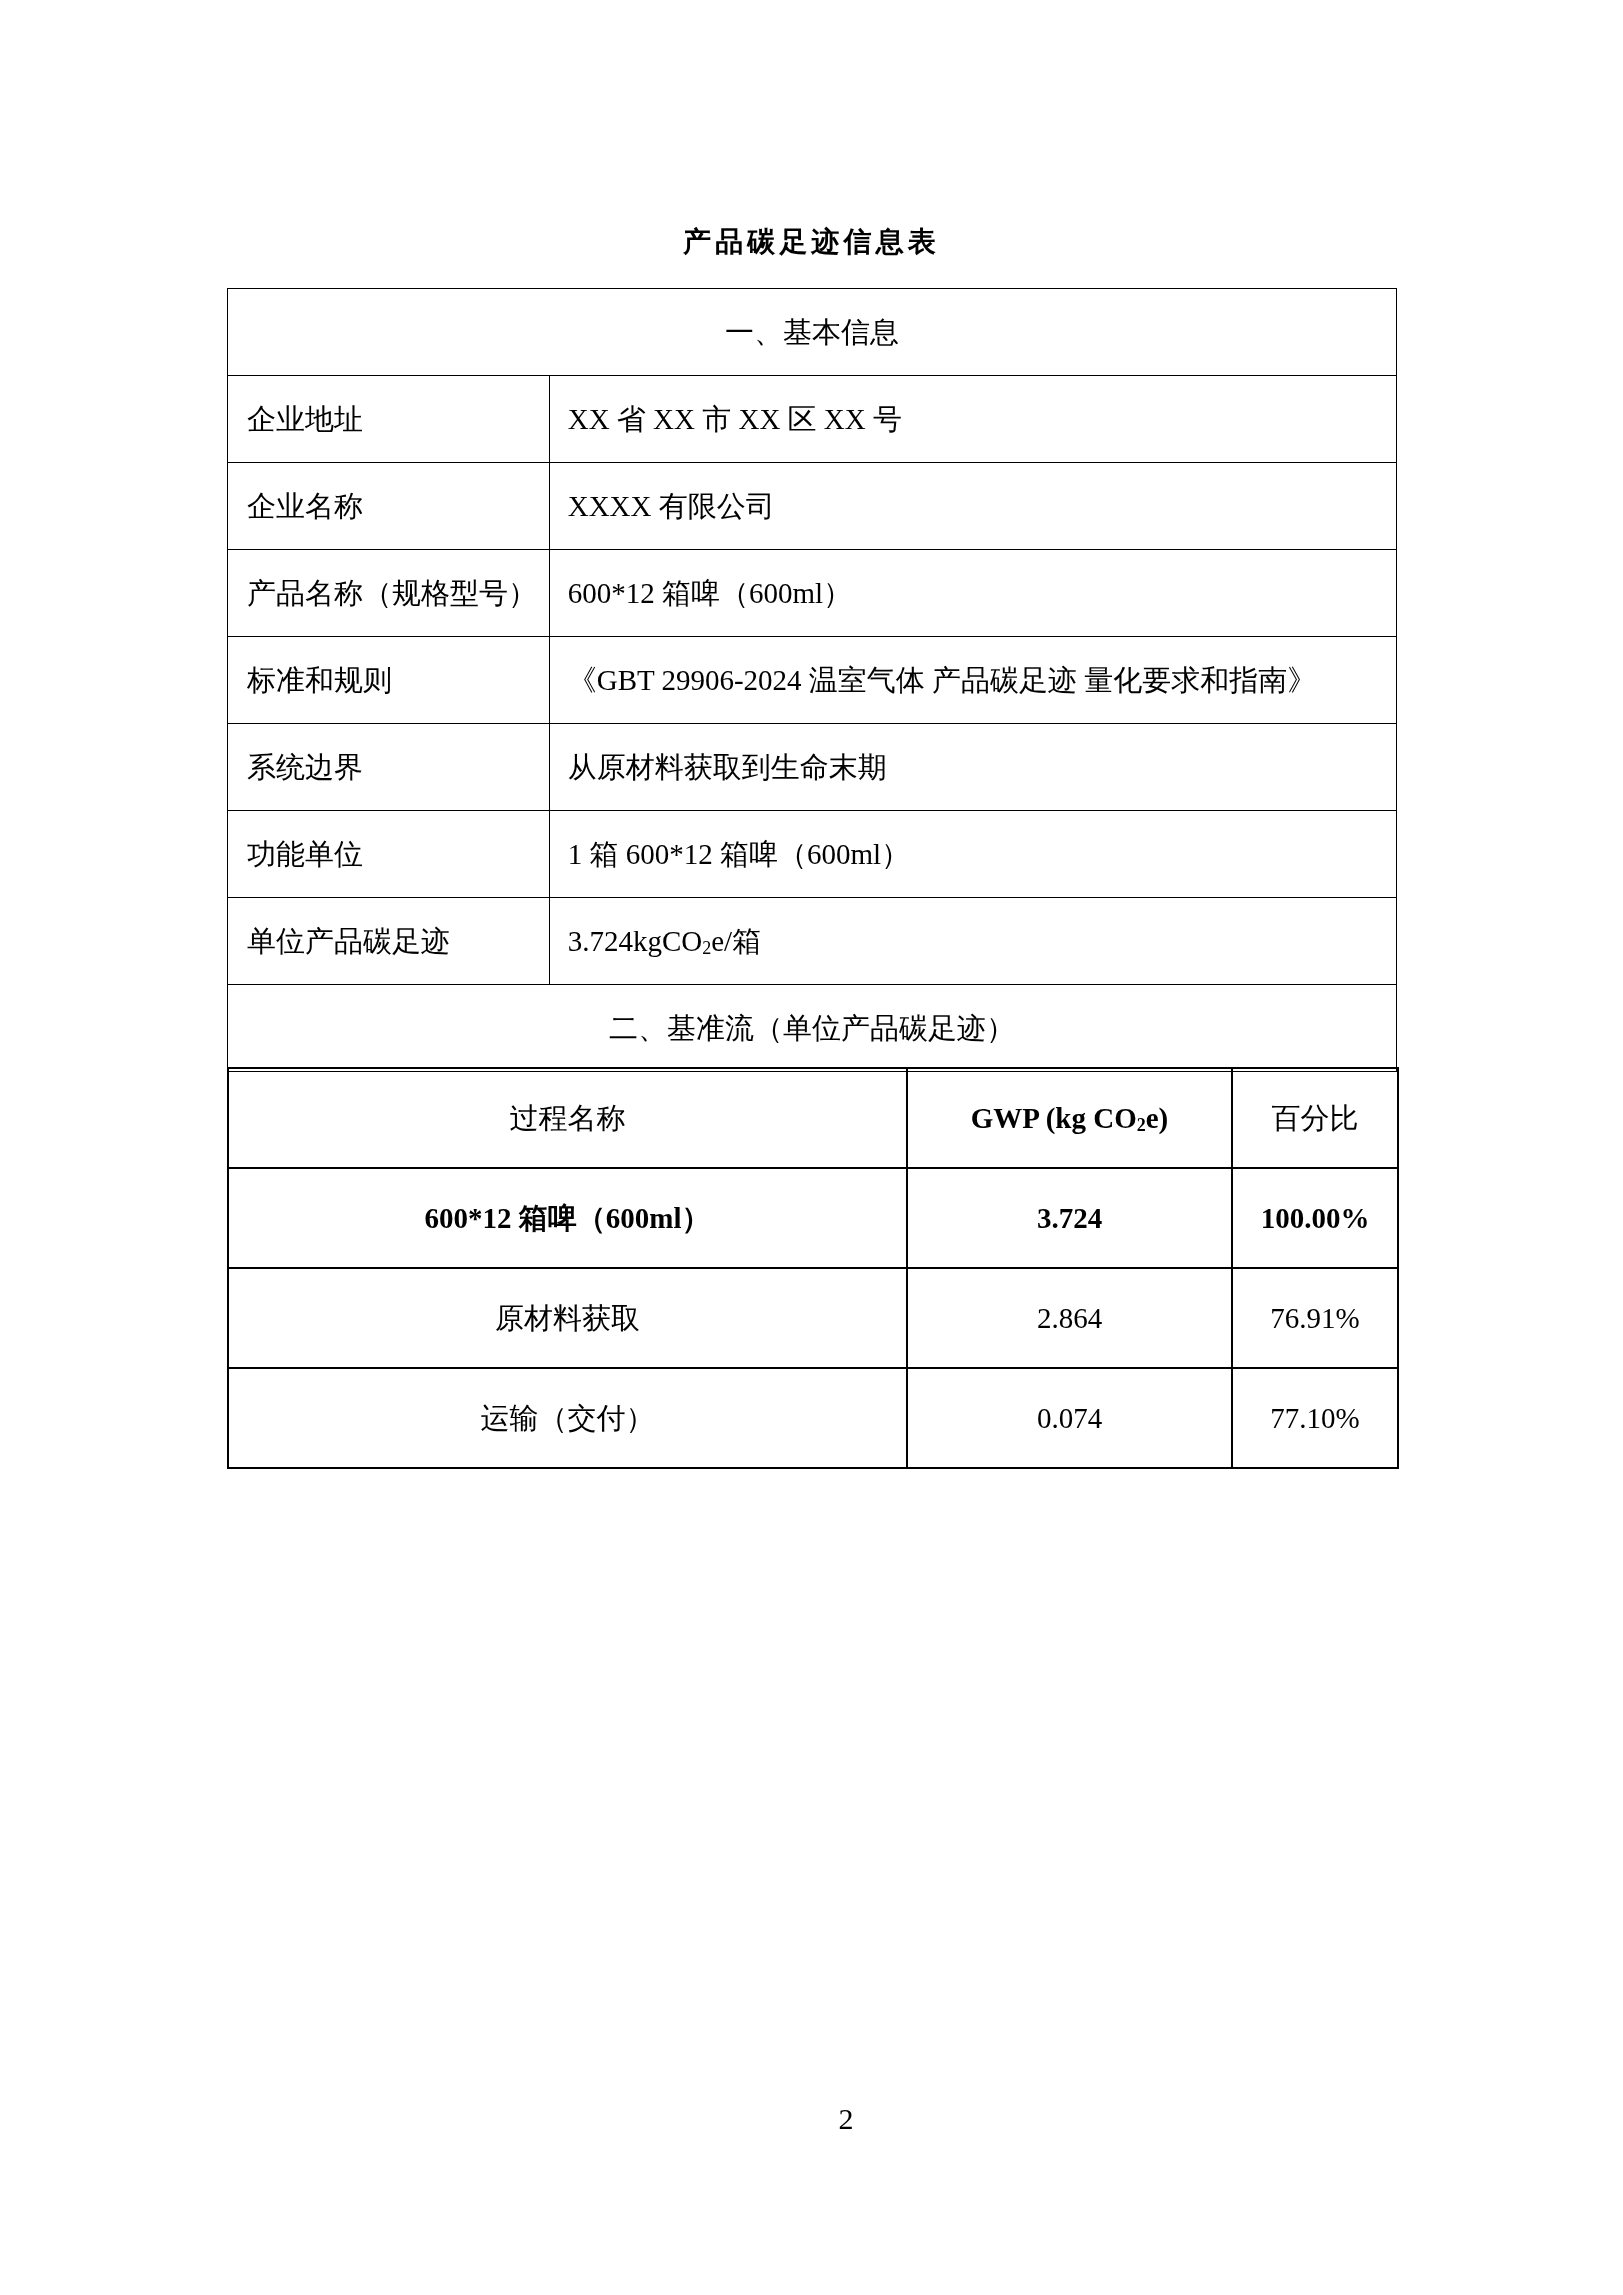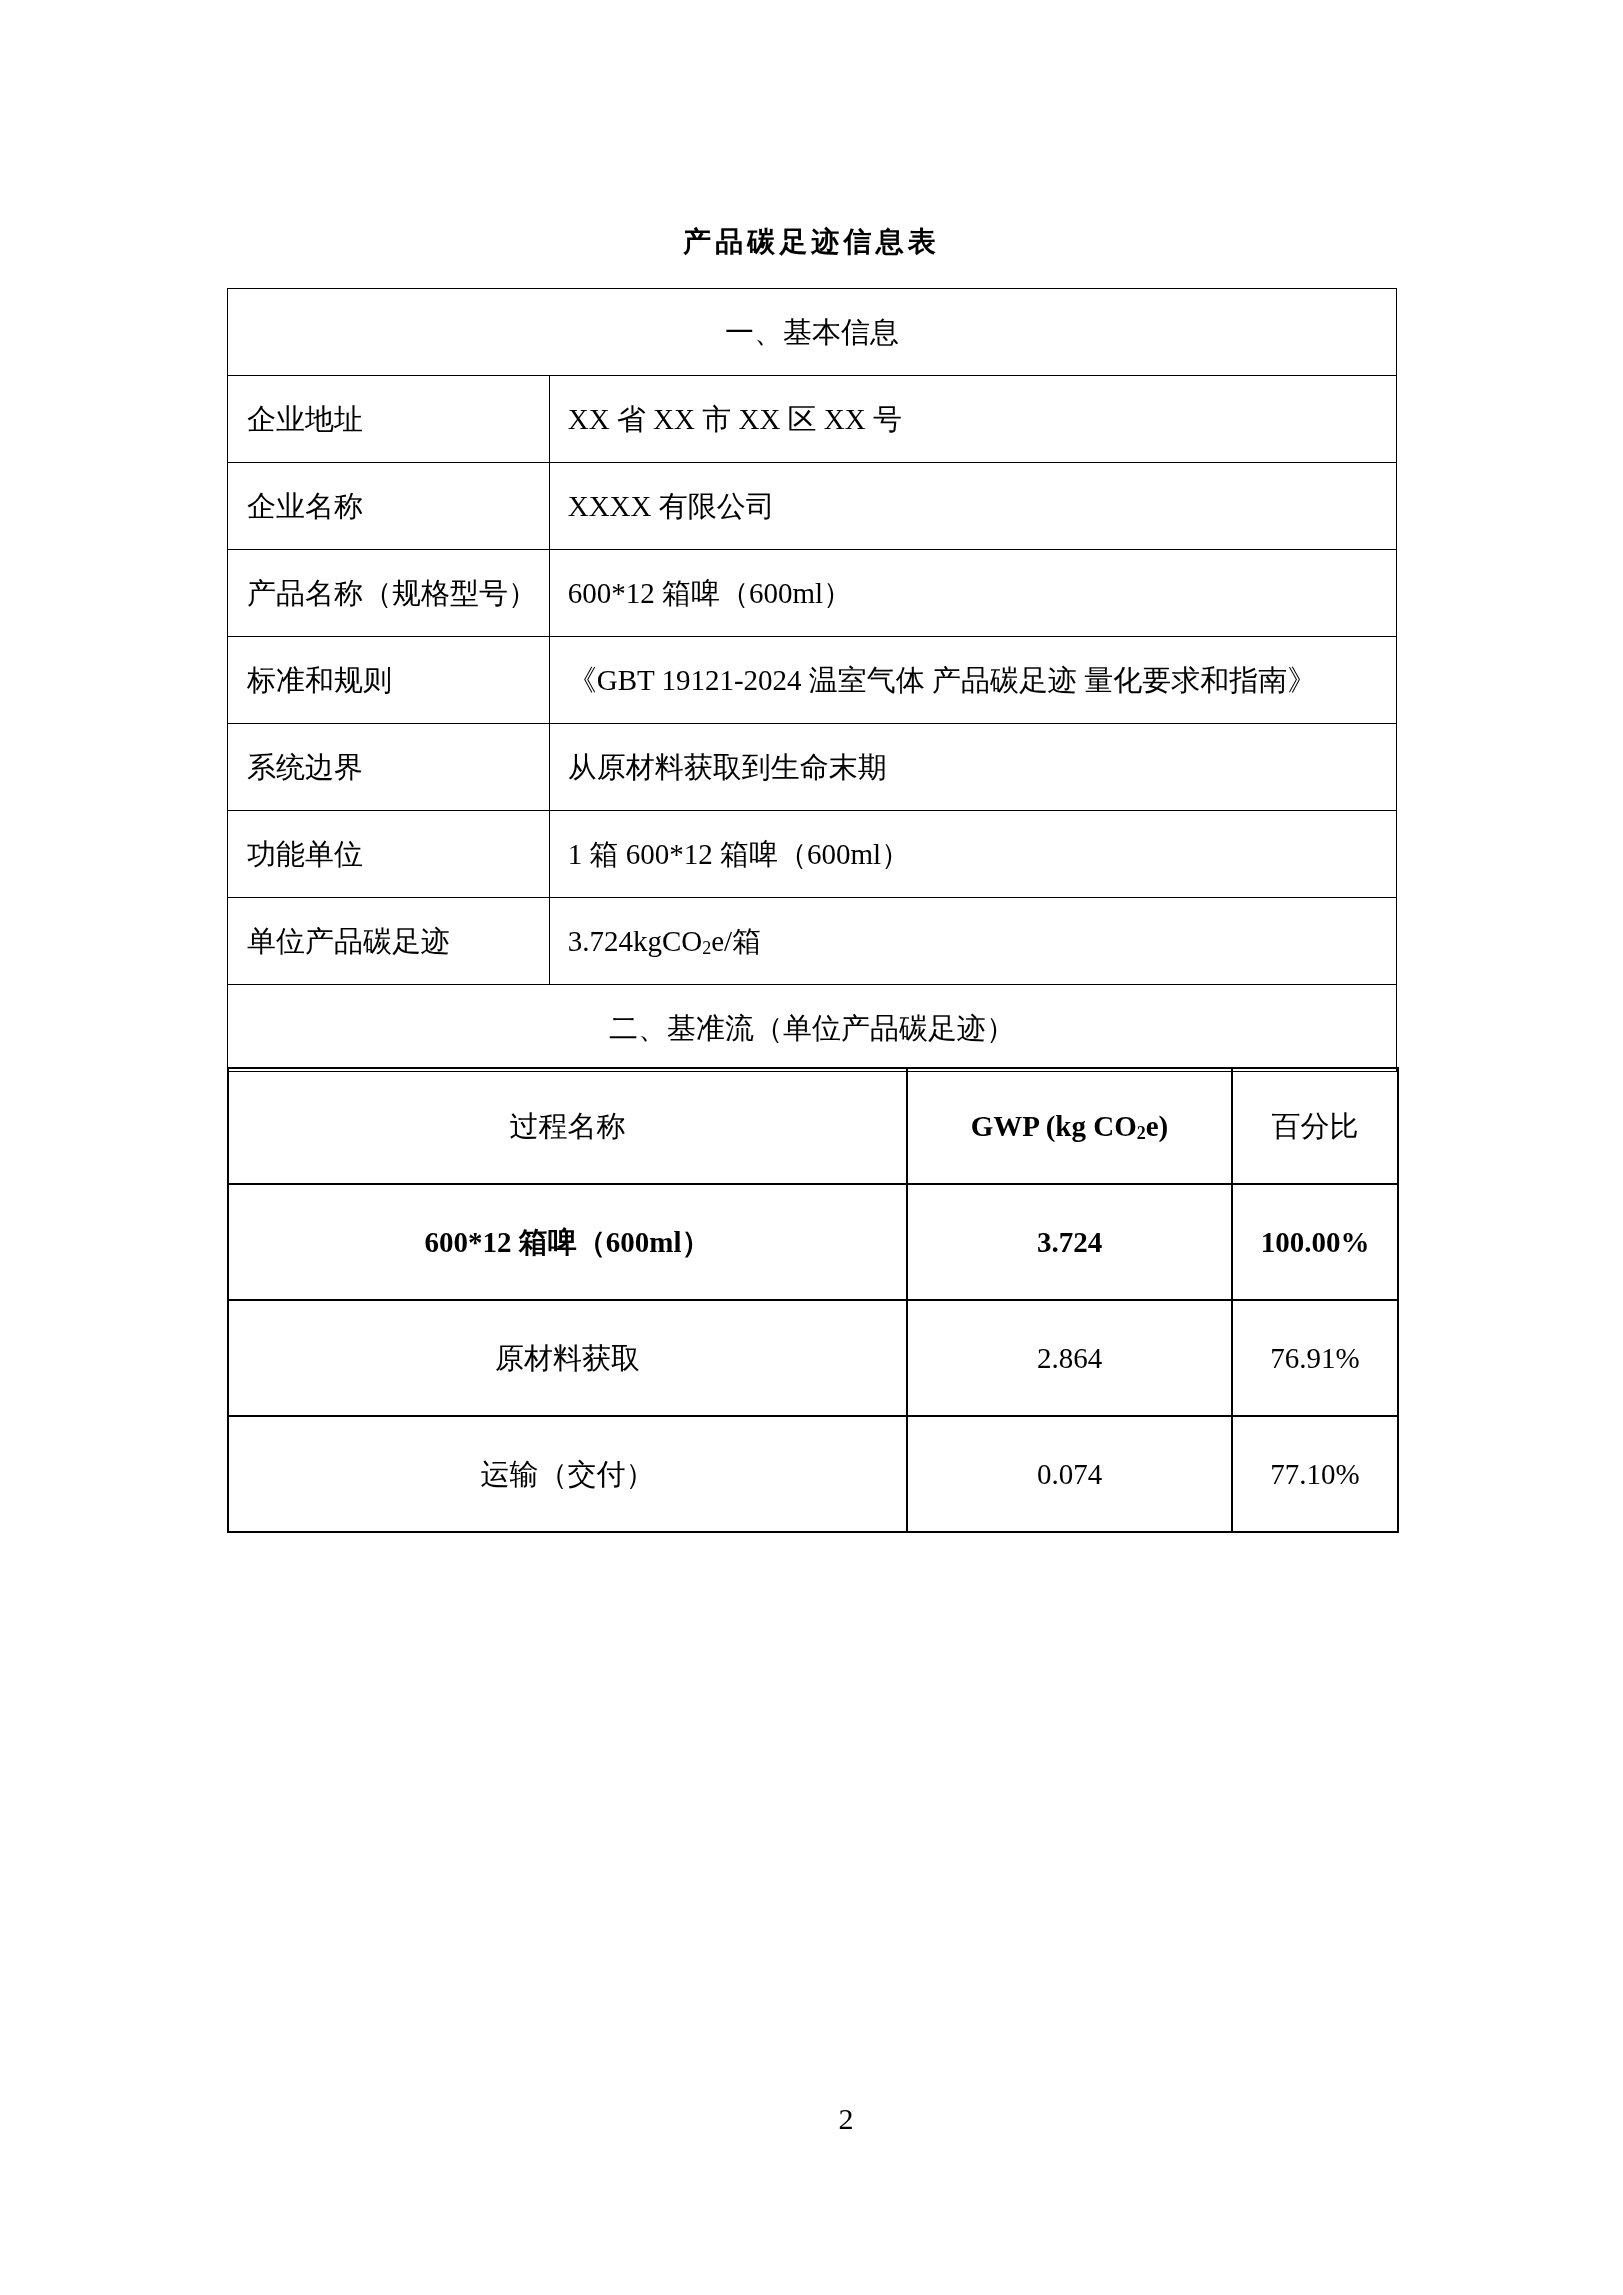--- a/index.html
+++ b/index.html
@@ -45,21 +45,21 @@
   .t1 td.label { padding-left: 19px; padding-right: 5.5px; }
   .t1 td.value { padding-left: 17.7px; padding-right: 8.2px; }
   .t2 {
     position: absolute;
     left: 227px;
     top: 1067px;
     width: 1169px;
   }
   .t2 td {
     border: 2.7px solid #000000;
-    height: 116px;
+    height: 100px;
     font-size: 29px;
     text-align: center;
     vertical-align: middle;
     padding: 0 16px;
     line-height: 1.25;
   }
   .t2 tr.bold-row td { font-weight: bold; }
   .gwp-head { font-weight: bold; }
   sub.co2 {
     font-size: 0.62em;
@@ -98,21 +98,21 @@
       <tr>
         <td class="label">企业名称</td>
         <td class="value">XXXX 有限公司</td>
       </tr>
       <tr>
         <td class="label">产品名称（规格型号）</td>
         <td class="value">600*12 箱啤（600ml）</td>
       </tr>
       <tr>
         <td class="label">标准和规则</td>
-        <td class="value">《GBT 19121-2024 温室气体 产品碳足迹 量化要求和指南》</td>
+        <td class="value">《GBT 29906-2024 温室气体 产品碳足迹 量化要求和指南》</td>
       </tr>
       <tr>
         <td class="label">系统边界</td>
         <td class="value">从原材料获取到生命末期</td>
       </tr>
       <tr>
         <td class="label">功能单位</td>
         <td class="value">1 箱 600*12 箱啤（600ml）</td>
       </tr>
       <tr>

